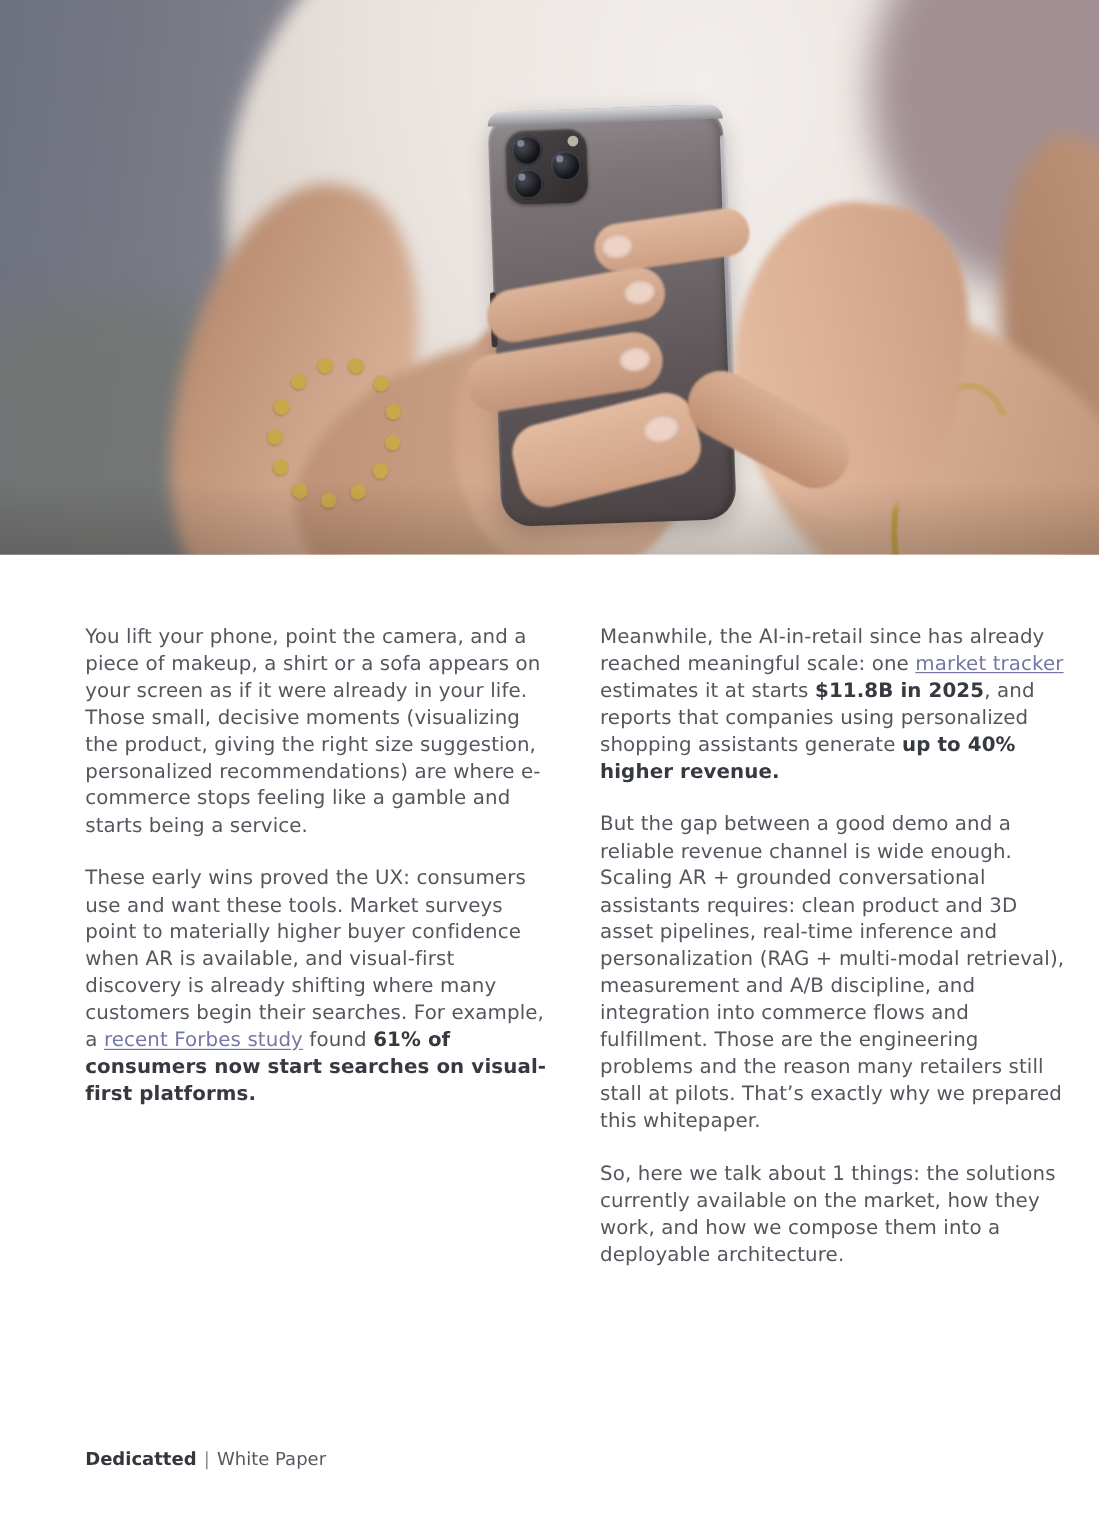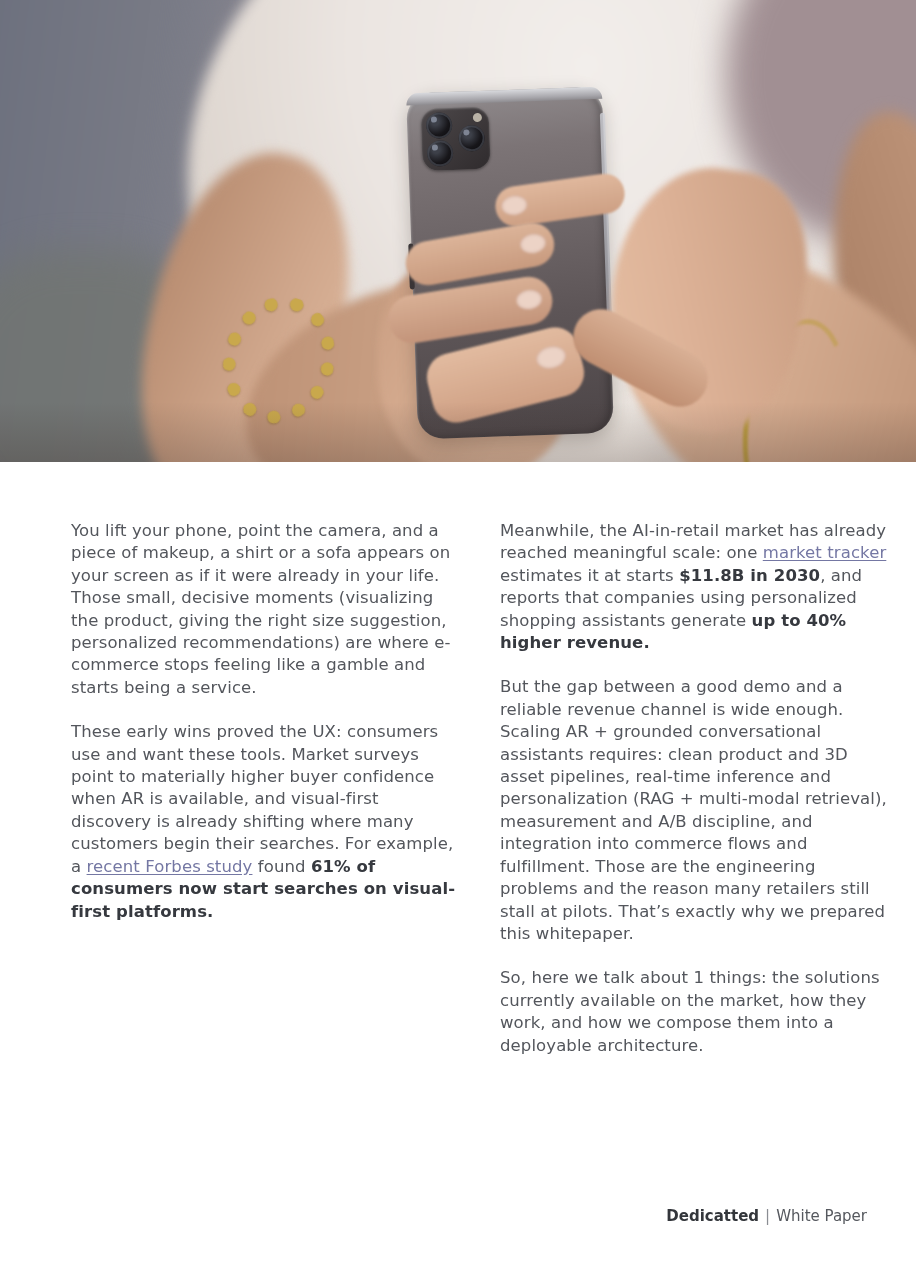--- a/index.html
+++ b/index.html
@@ -101,21 +101,21 @@
   .content{position:absolute;left:71px;top:520px;width:825px;display:flex;gap:37px;}
   .col{color:var(--body);font-size:16.5px;line-height:22.4px;letter-spacing:.1px;}
   .col-left{width:392px;}
   .col-right{width:396px;}
   .col p{margin:0 0 22px 0;}
   .col .b{font-weight:bold;color:var(--bold);}
   .col a{color:var(--link);text-decoration:underline;text-underline-offset:2px;cursor:pointer;}
 
   
   .footer{position:absolute;left:71px;top:1207px;width:796px;display:flex;
-    justify-content:space-between;align-items:flex-end;font-size:15px;color:#55585e;flex-direction:column;}
+    justify-content:space-between;align-items:flex-end;font-size:15px;color:#55585e;}
   .footer .brand{font-weight:bold;color:#33363b;}
   .footer .sep{color:#8a8d93;margin:0 6px;}
   .footer .f-right{color:#4b4e54;}
   .footer .f-right .sep{margin:0 9px;color:#6a6d73;}
 </style>
 </head>
 <body>
 
 <div class="page">
 
@@ -152,21 +152,21 @@
     <div class="thumb-right"></div>
     <div class="bottom-shade"></div>
   </div>
 
   <main class="content">
     <section class="col col-left">
         <p><span>You lift your phone, point the camera, and a piece of makeup, a shirt or a sofa appears on your screen as if it were already in your life. Those small, decisive moments (visualizing the product, giving the right size suggestion, personalized recommendations) are where e-commerce stops feeling like a gamble and starts being a service.</span></p>
         <p><span>These early wins proved the UX: consumers use and want these tools. Market surveys point to materially higher buyer confidence when AR is available, and visual-first discovery is already shifting where many customers begin their searches. For example, a </span><a href="#">recent Forbes study</a><span> found </span><span class="b">61% of consumers now start searches on visual-first platforms.</span></p>
       </section>
     <section class="col col-right">
-        <p><span>Meanwhile, the AI-in-retail market has already reached meaningful scale: one </span><a href="#">market tracker</a><span> estimates it at starts </span><span class="b">$11.8B in 2030</span><span>, and reports that companies using personalized shopping assistants generate </span><span class="b">up to 40% higher revenue.</span></p>
+        <p><span>Meanwhile, the AI-in-retail since has already reached meaningful scale: one </span><a href="#">market tracker</a><span> estimates it at starts </span><span class="b">$11.8B in 2025</span><span>, and reports that companies using personalized shopping assistants generate </span><span class="b">up to 40% higher revenue.</span></p>
         <p><span>But the gap between a good demo and a reliable revenue channel is wide enough. Scaling AR + grounded conversational assistants requires: clean product and 3D asset pipelines, real-time inference and personalization (RAG + multi-modal retrieval), measurement and A/B discipline, and integration into commerce flows and fulfillment. Those are the engineering problems and the reason many retailers still stall at pilots. That’s exactly why we prepared this whitepaper.</span></p>
         <p><span>So, here we talk about 1 things: the solutions currently available on the market, how they work, and how we compose them into a deployable architecture.</span></p>
       </section>
   </main>
 
   <footer class="footer">
     <div class="f-left">
       <span class="brand">Dedicatted</span><span class="sep">|</span><span>White Paper</span>
     </div>
   </footer>

